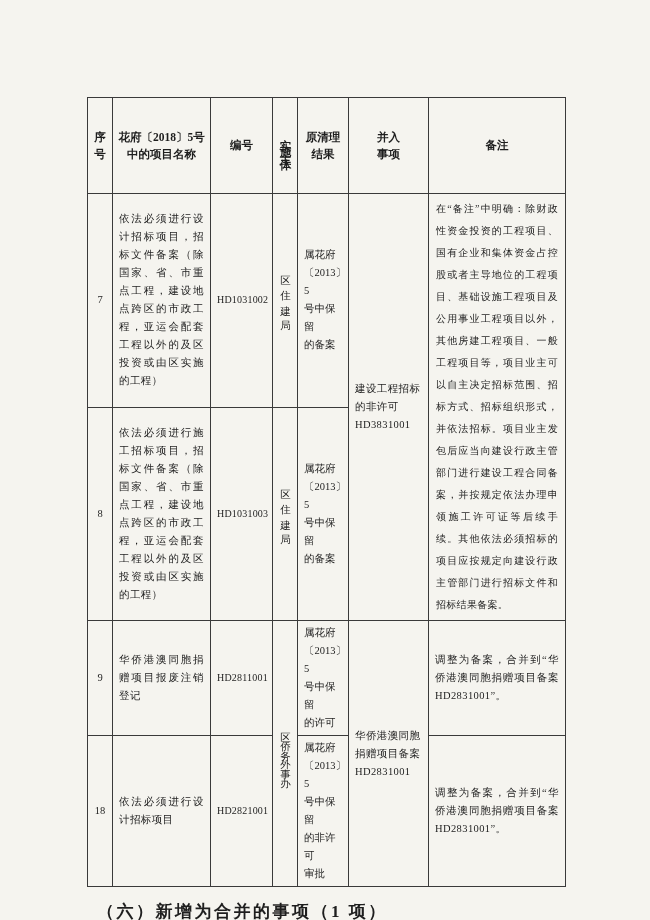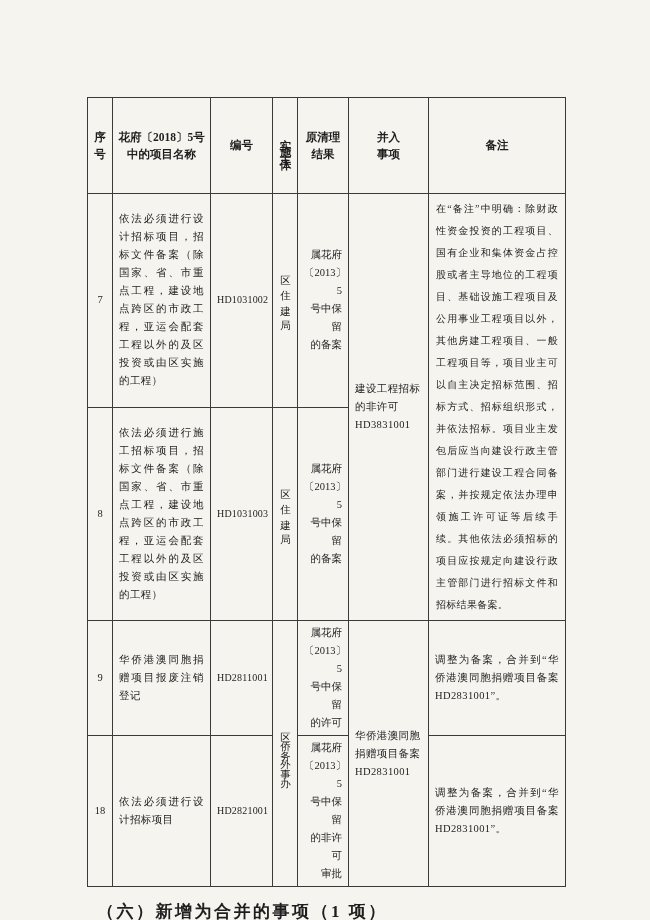--- a/index.html
+++ b/index.html
@@ -28,21 +28,21 @@
   .hdr td {
     font-weight:bold;
     text-align:center;
     font-size:11.5px;
     line-height:17px;
     padding:2px 3px;
   }
   .num  { text-align:center; }
   .code { text-align:center; font-size:10px; letter-spacing:0.2px; }
   .just { text-align:justify; letter-spacing:0.4px;margin-left:40px; }
-  .cent { text-align:right; }
+  .cent { text-align:left; }
   .vcell { text-align:center; padding:2px 0; }
   .vert {
     writing-mode:vertical-rl;
     text-orientation:upright;
     display:inline-block;
     letter-spacing:8px;
   }
   .vert-hdr  { letter-spacing:7px; font-weight:bold; }
   .vert-tall { letter-spacing:15px; }
   .vert-mid  { letter-spacing:9px; }

